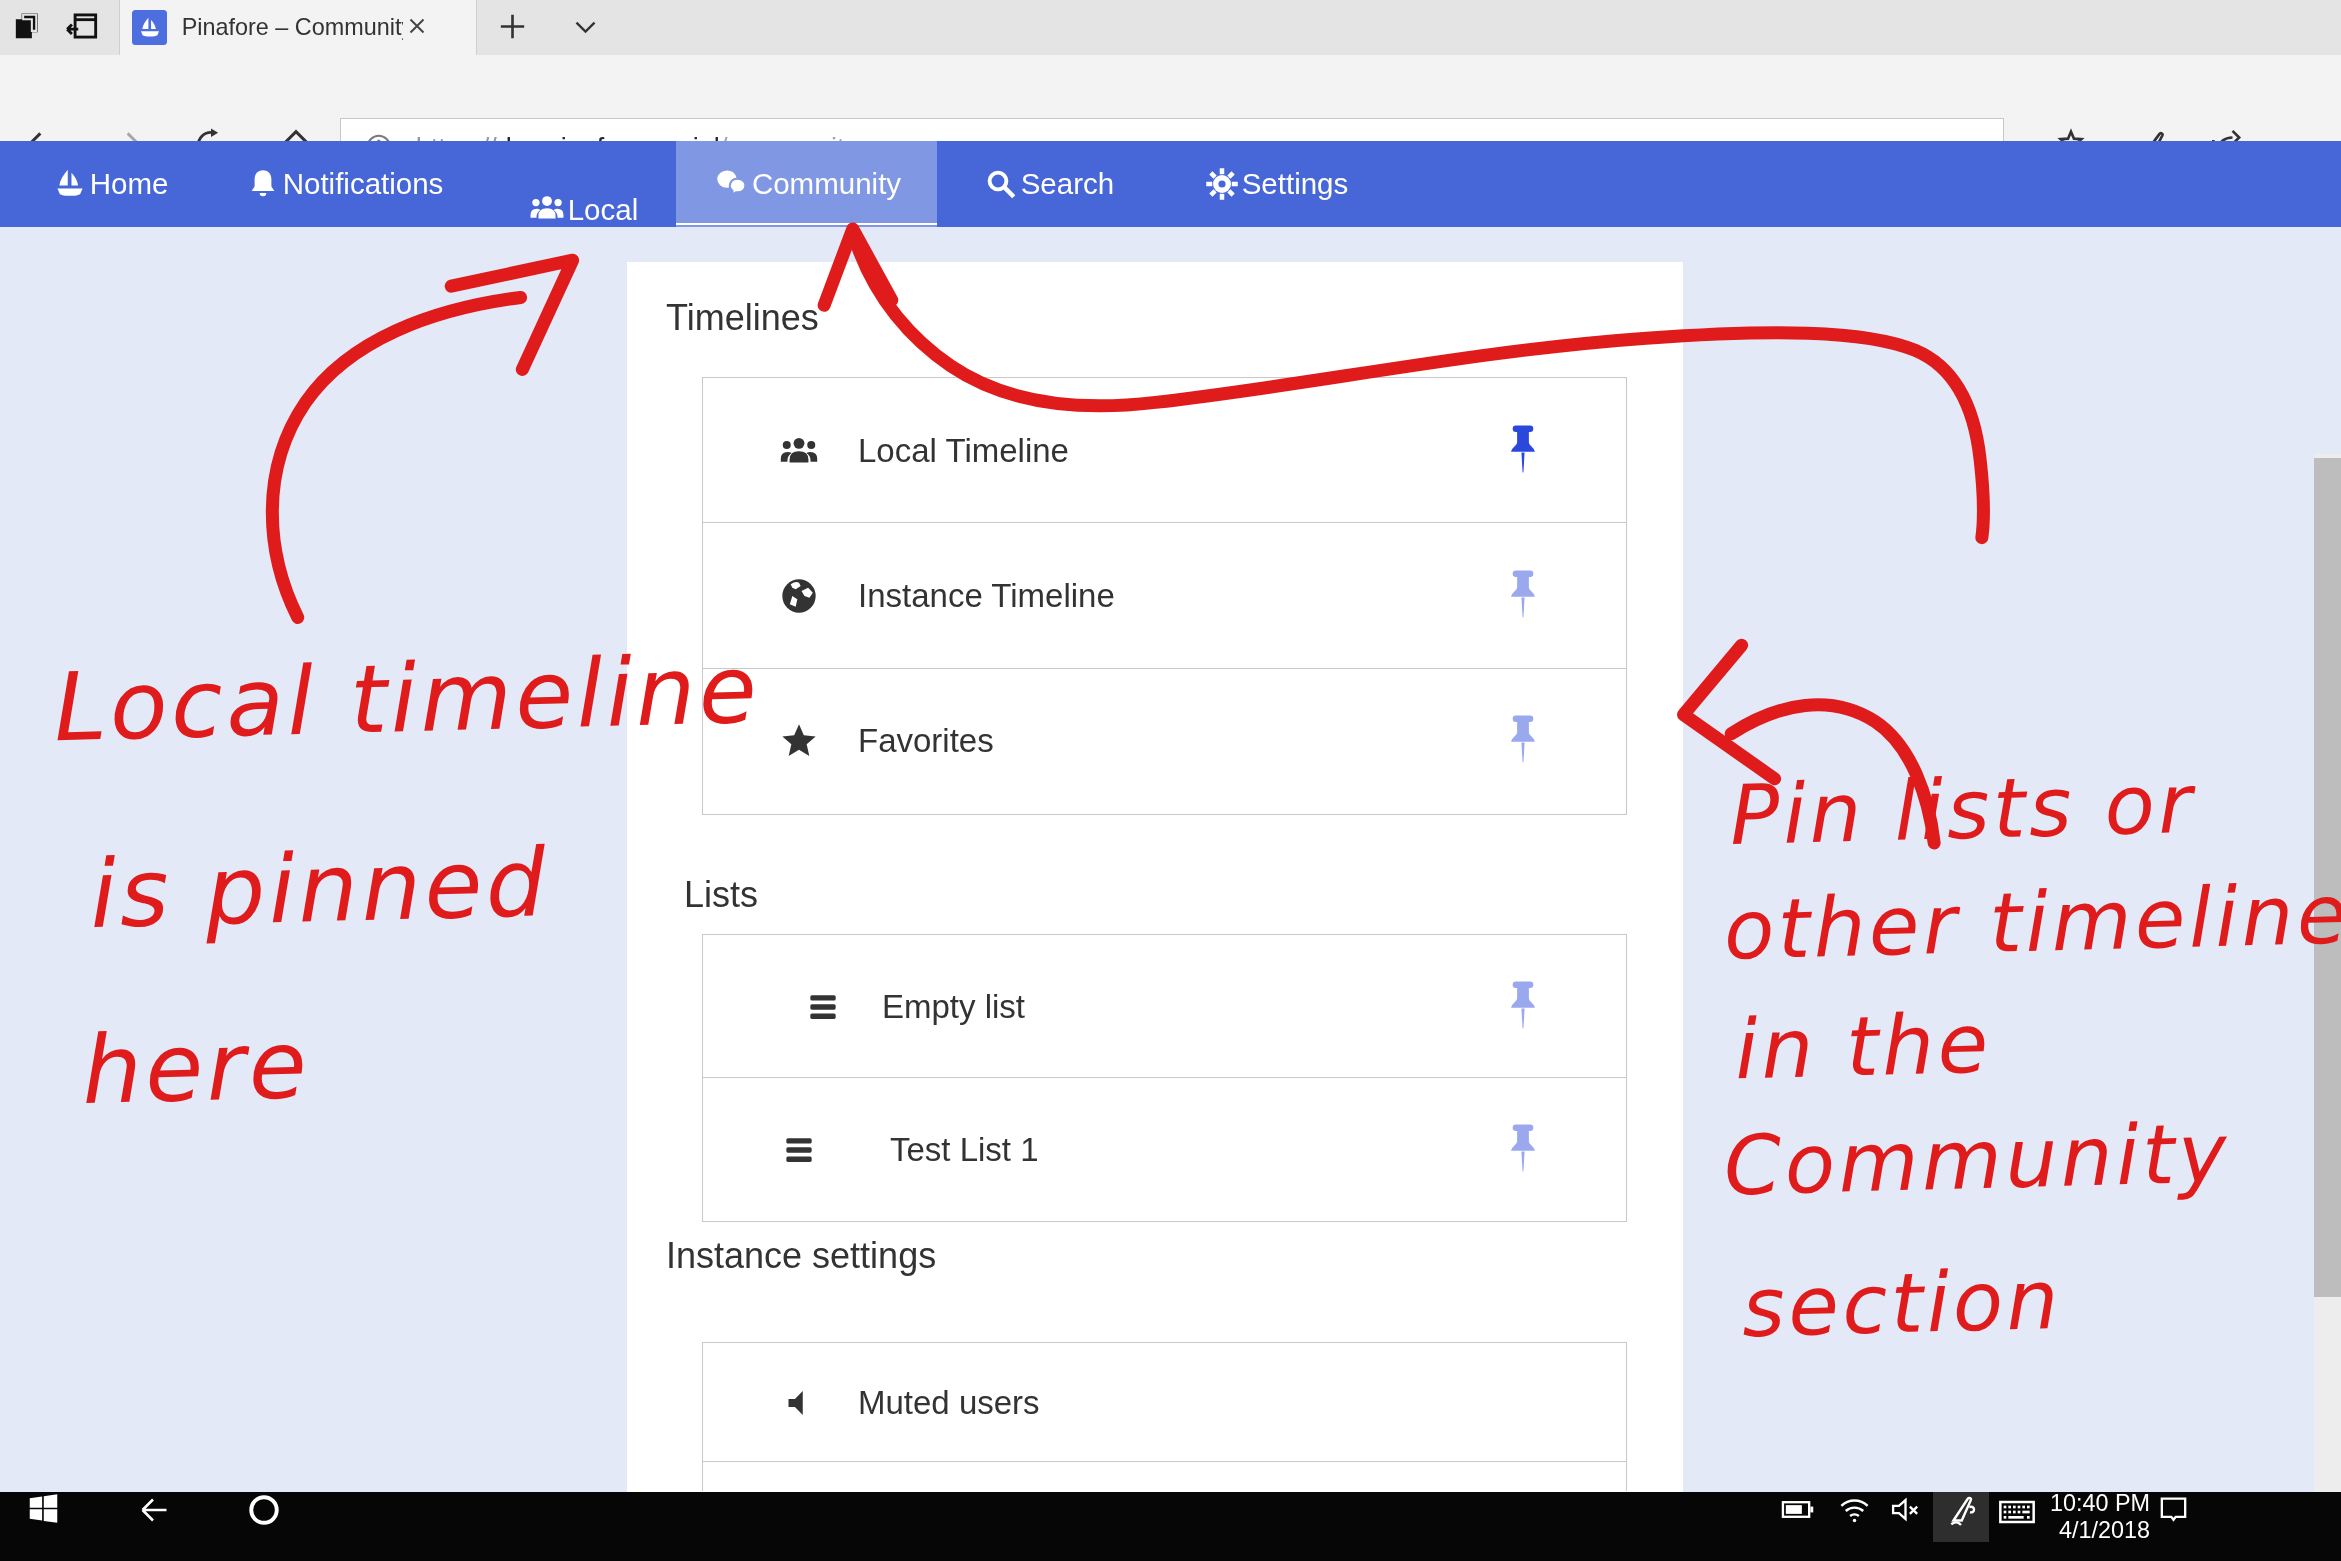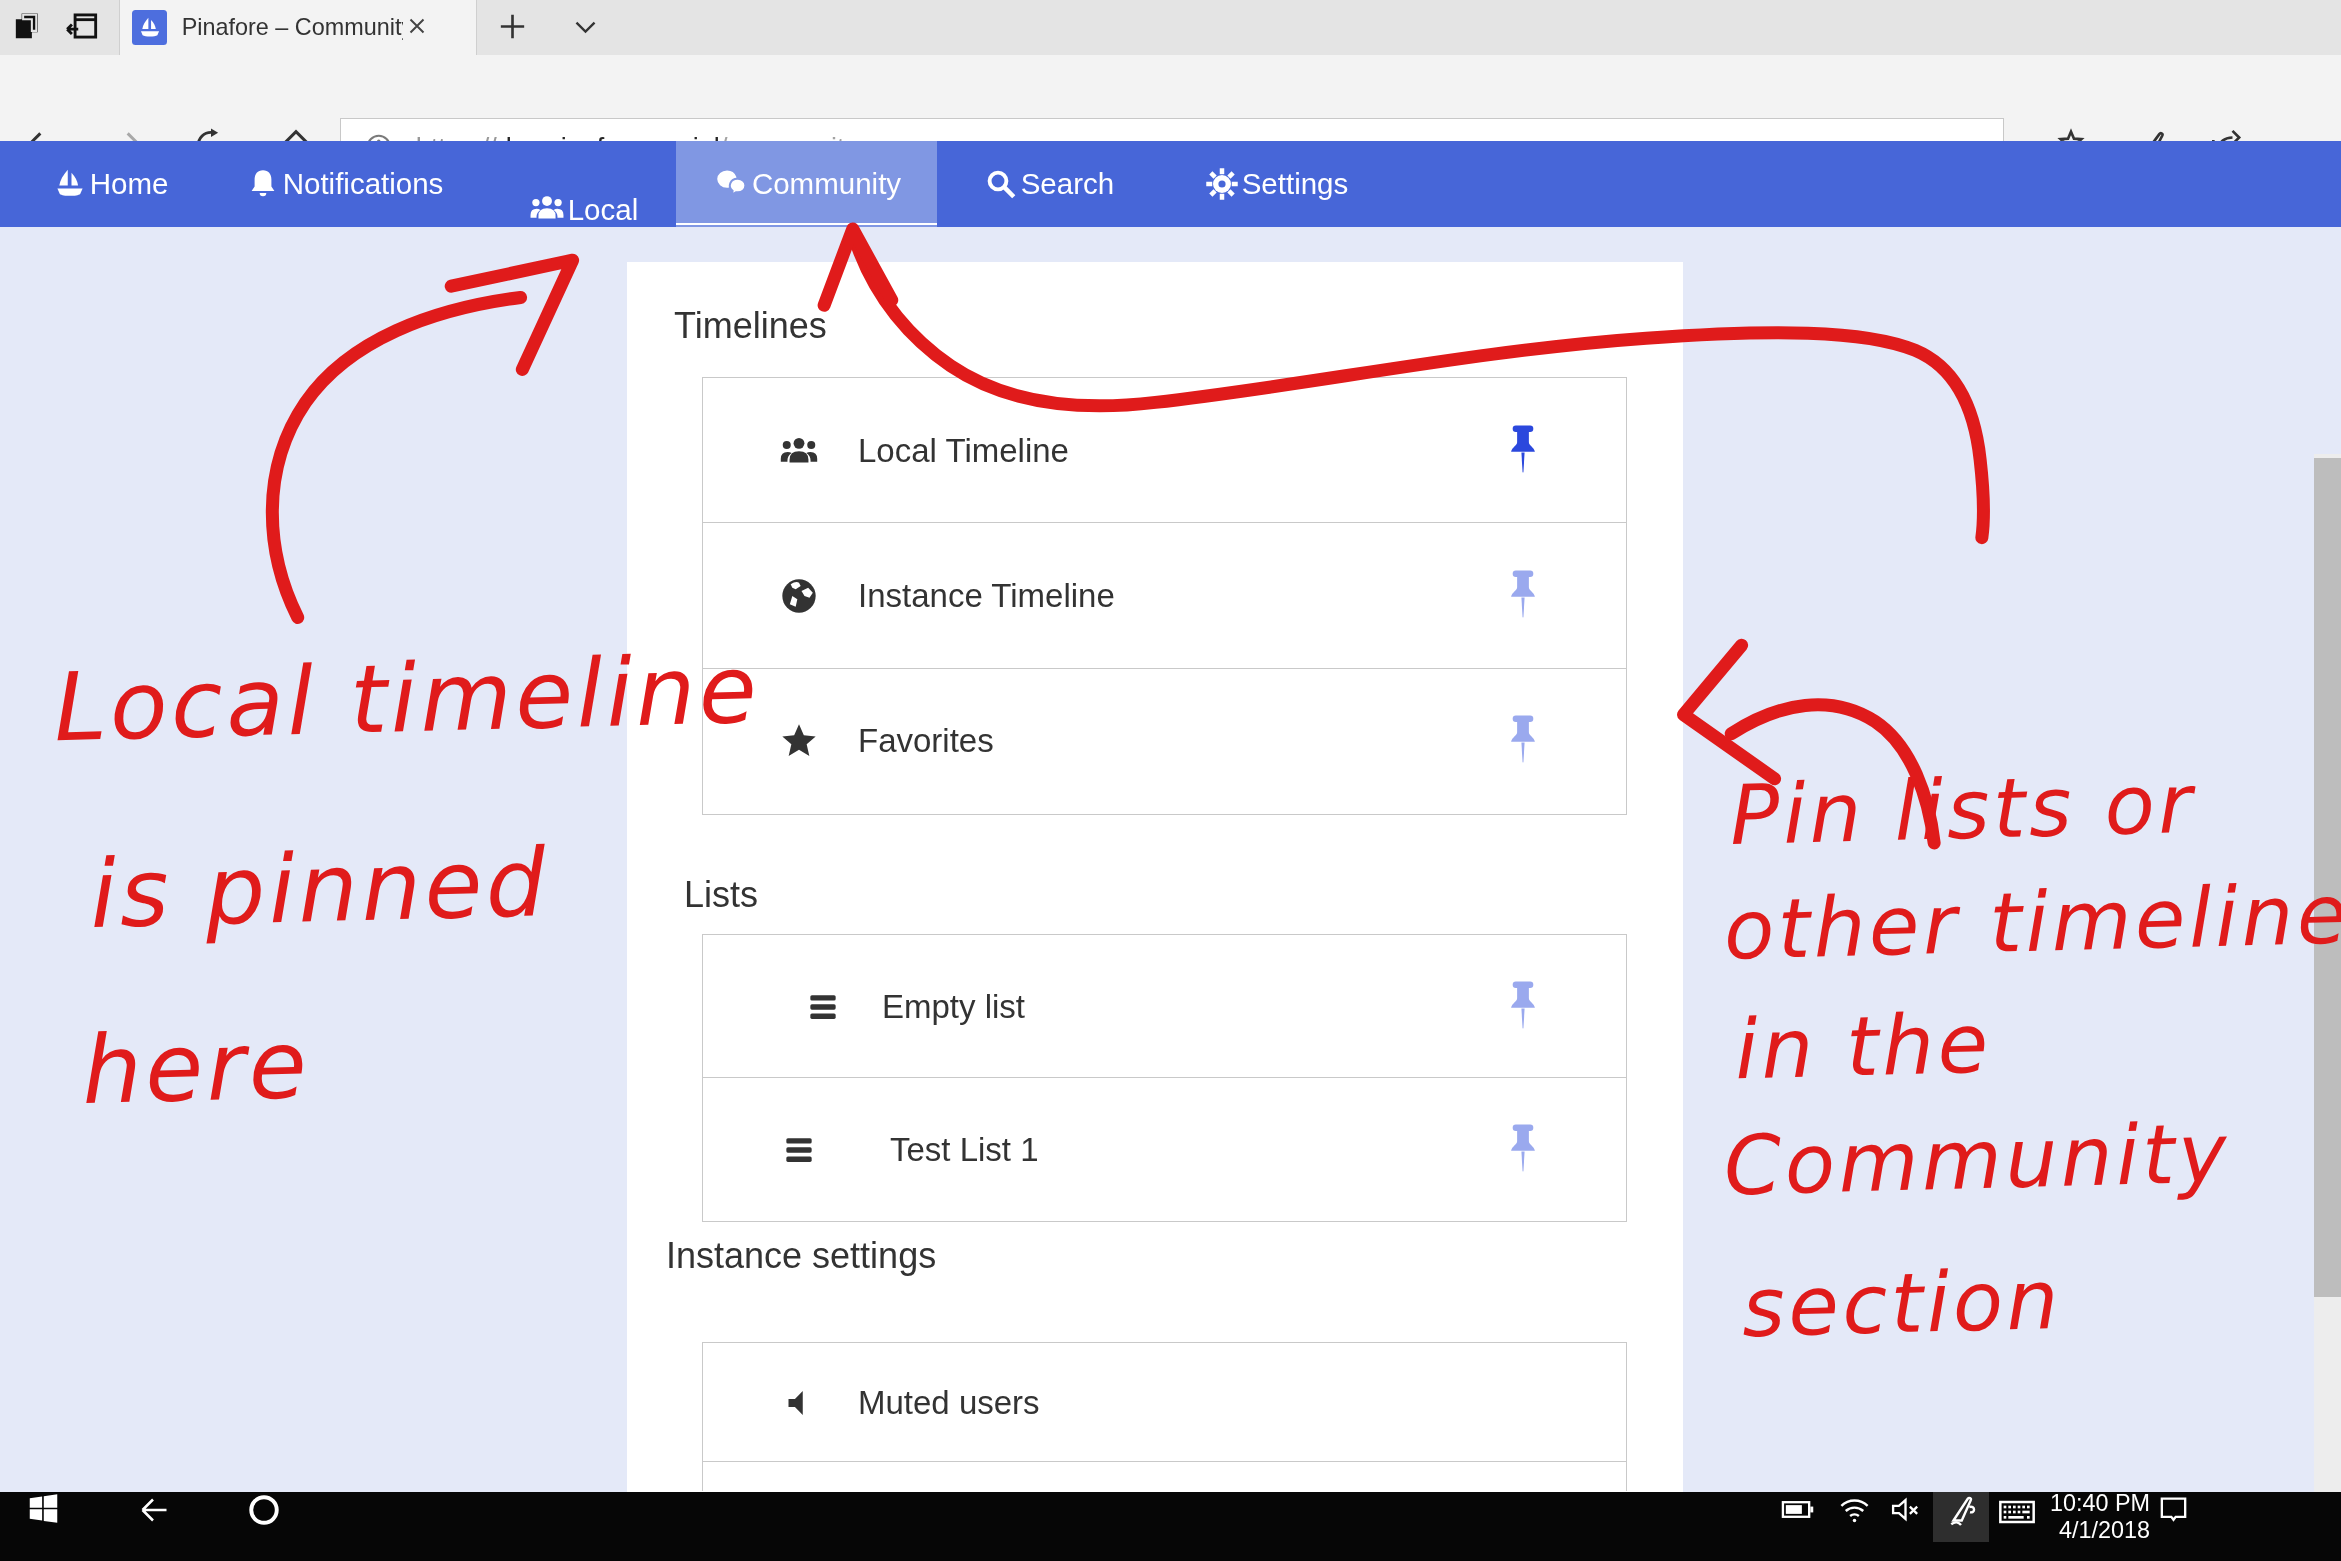--- a/index.html
+++ b/index.html
@@ -240,21 +240,21 @@
             <circle cx="12" cy="12" r="2.4" fill="#4766d8"></circle>
           </g>
       </svg>
       <span class="lbl">Settings</span>
     </div>
   </div>
 
   <div id="page" class="abs">
     <div id="card" class="abs">
 
-      <h2 class="sec-h abs" style="top:35px;margin:8px;">Timelines</h2>
+      <h2 class="sec-h abs" style="top:35px;margin:0;">Timelines</h2>
       <div class="rows abs" style="top:115px;">
         <div class="row" style="height:147px;">
           <span class="ric">
               <svg width="42" height="42" viewBox="0 0 24 24" fill="#333">
                 <circle cx="12" cy="7.6" r="3.1"></circle>
                 <path d="M6.6 17q0-4.8 5.4-4.8T17.4 17v1.6H6.6z"></path>
                 <circle cx="5" cy="8.6" r="2.3"></circle>
                 <path d="M1.6 16.4q0-3.9 3.9-3.9 1.3 0 2.3.7-2.4 1.7-2.4 4.1v.9H1.6z"></path>
                 <circle cx="19" cy="8.6" r="2.3"></circle>
                 <path d="M22.4 16.4q0-3.9-3.9-3.9-1.3 0-2.3.7 2.4 1.7 2.4 4.1v.9h3.8z"></path>

